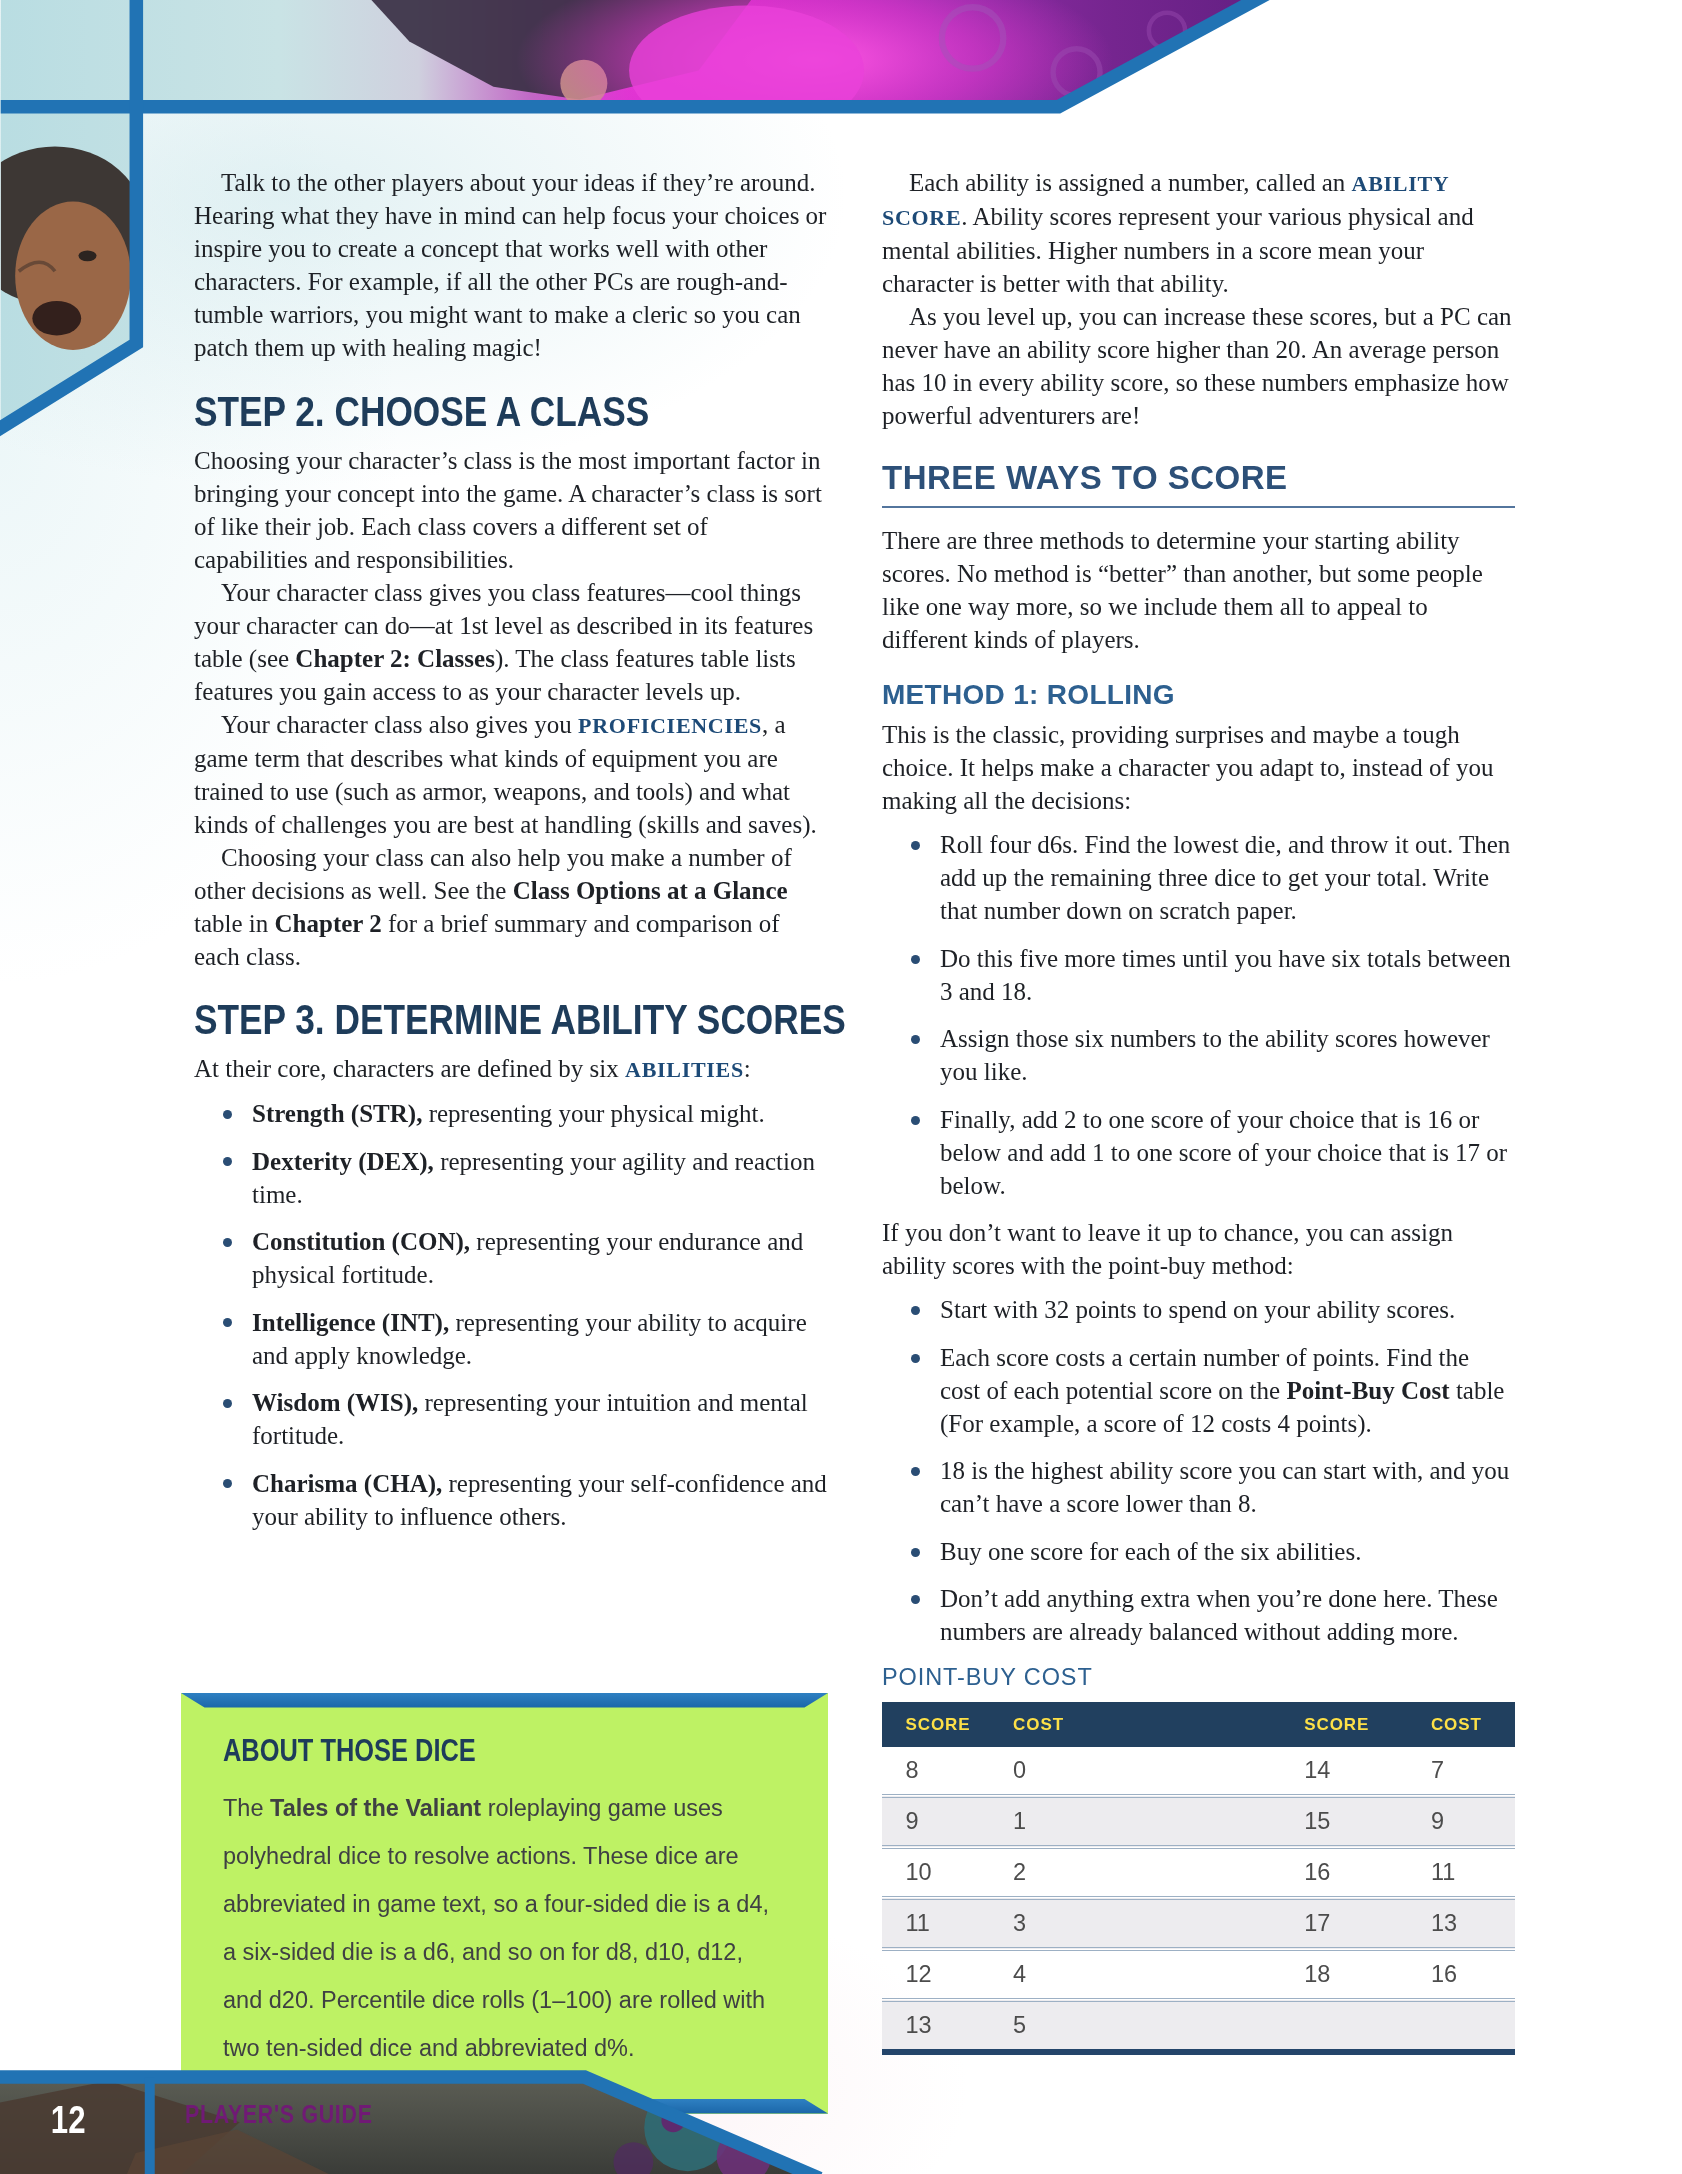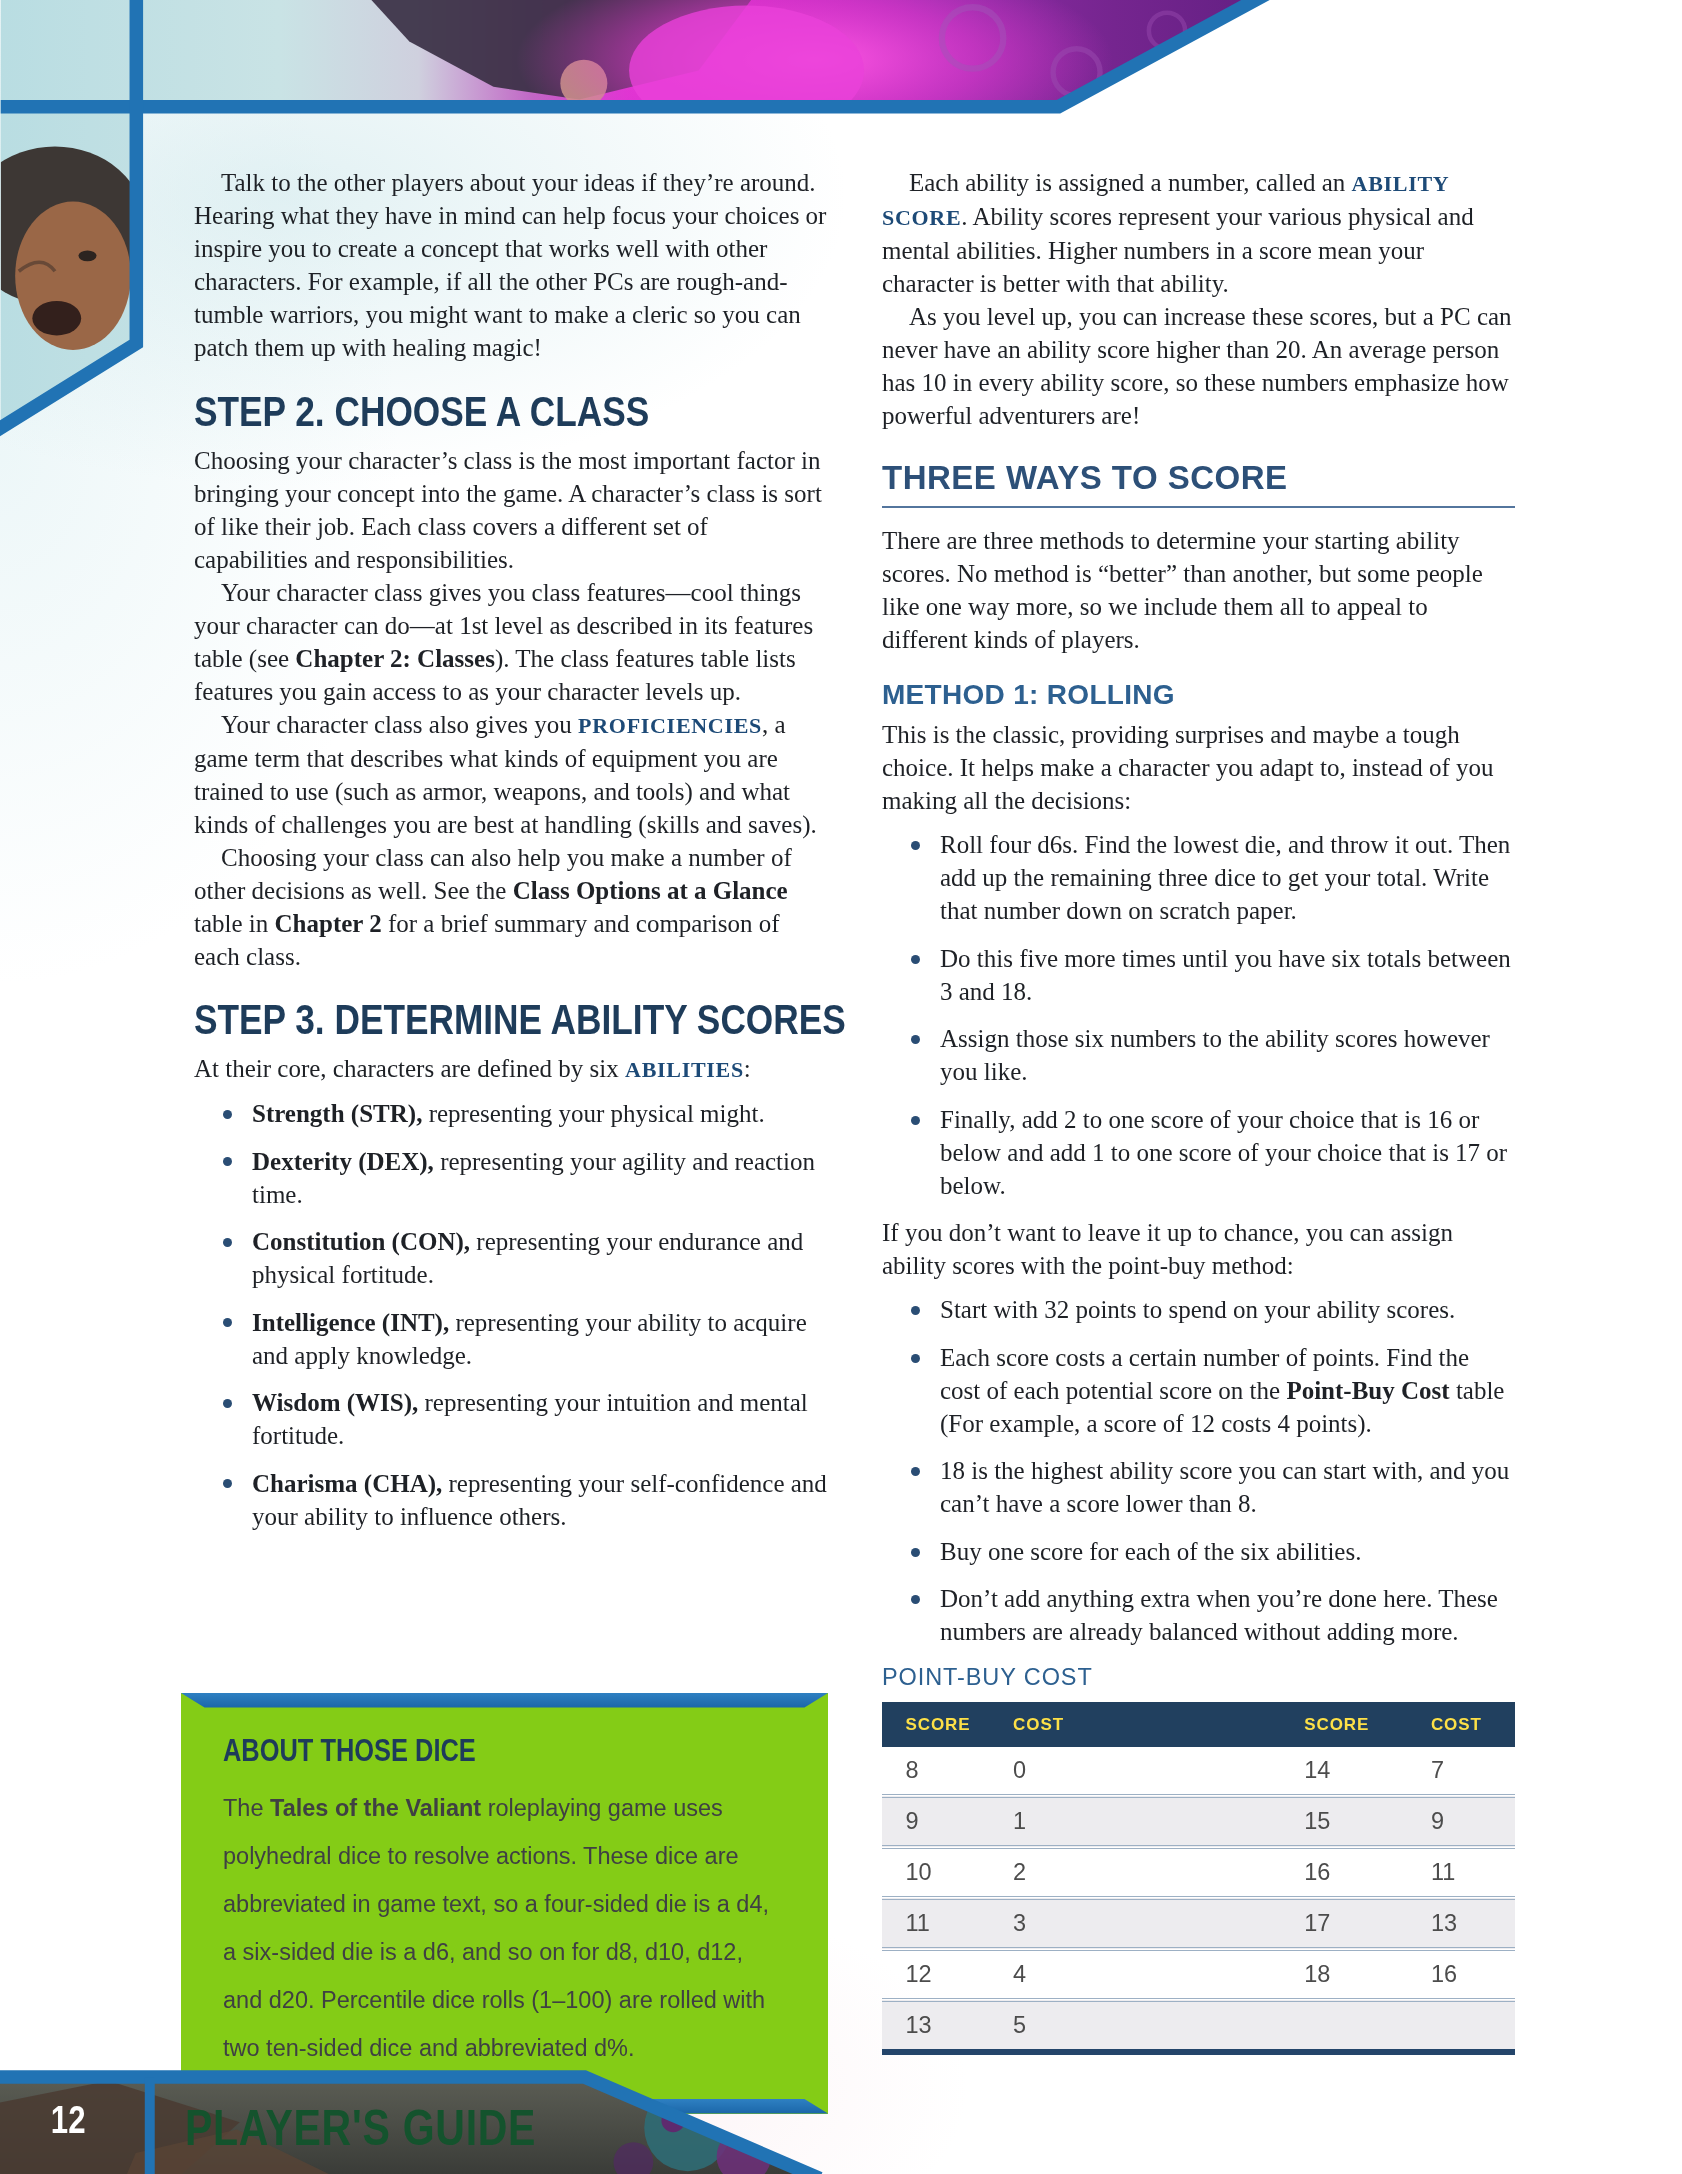--- a/index.html
+++ b/index.html
@@ -32,21 +32,21 @@
   .meth-h{margin:22px 0 7.2px;font-family:"Liberation Sans",sans-serif;font-weight:700;
           font-size:28px;line-height:33px;color:#2d6090;letter-spacing:0.3px;}
 
   ul{list-style:none;margin:11px 0 0;padding:0;}
   li{position:relative;padding-left:58px;margin-bottom:14.5px;}
   li::before{content:"";position:absolute;left:29px;top:12.7px;width:9px;height:9px;
              border-radius:50%;background:#2a4d74;}
 
   
   .callout{position:absolute;left:181px;top:1693px;width:647px;box-sizing:border-box;
-           background:#84cc16;padding:40px 42px 42px 42px;
+           background:#bef264;padding:40px 42px 42px 42px;
            font-family:"Liberation Sans",sans-serif;}
   .callout::before,.callout::after{content:"";position:absolute;left:0;width:100%;height:14.5px;
            background:linear-gradient(#2e80c2,#1b66a8);}
   .callout::before{top:0;clip-path:polygon(0 0,100% 0,calc(100% - 23.5px) 100%,23.5px 100%);}
   .callout::after{bottom:0;clip-path:polygon(23.5px 0,calc(100% - 23.5px) 0,100% 100%,0 100%);}
   .callout-h{font-weight:700;font-size:31px;color:#1e3c5a;margin-bottom:14.5px;}
   .callout-body{font-size:23.5px;line-height:48px;color:#3f4043;}
 
   
   .table-block{position:absolute;left:882px;top:1664px;width:633px;}
@@ -59,21 +59,21 @@
   .pb td{font-family:"Liberation Sans",sans-serif;font-size:23.5px;color:#4c4c4c;
          padding:10px 0 10px 23.5px;}
   .pb tbody tr:nth-child(even){background:#edecef;}
   .pb tbody tr + tr td{border-top:4.5px double #9db0c4;}
   .c1{width:17%;} .c2{width:46%;} .c3{width:20%;} .c4{width:17%;}
 
   
   .footer-num{position:absolute;left:0;top:2099px;width:136px;text-align:center;
       font-family:"Liberation Sans",sans-serif;font-weight:700;font-size:38px;color:#fff;}
   .footer-title{position:absolute;left:185px;top:2099px;
-      font-family:"Liberation Sans",sans-serif;font-weight:700;font-size:50px;color:#14532d;letter-spacing:0.9px;}
+      font-family:"Liberation Sans",sans-serif;font-weight:700;font-size:26px;color:#701a75;letter-spacing:0.9px;}
 </style>
 </head>
 <body>
 
 <div class="page">
   <div class="tint"></div>
 
   <svg class="hdr-art" width="1683" height="443" viewBox="0 0 1860 490" aria-hidden="true">
     <defs>
       <linearGradient id="artg" gradientUnits="userSpaceOnUse" x1="0" y1="0" x2="1400" y2="0">

